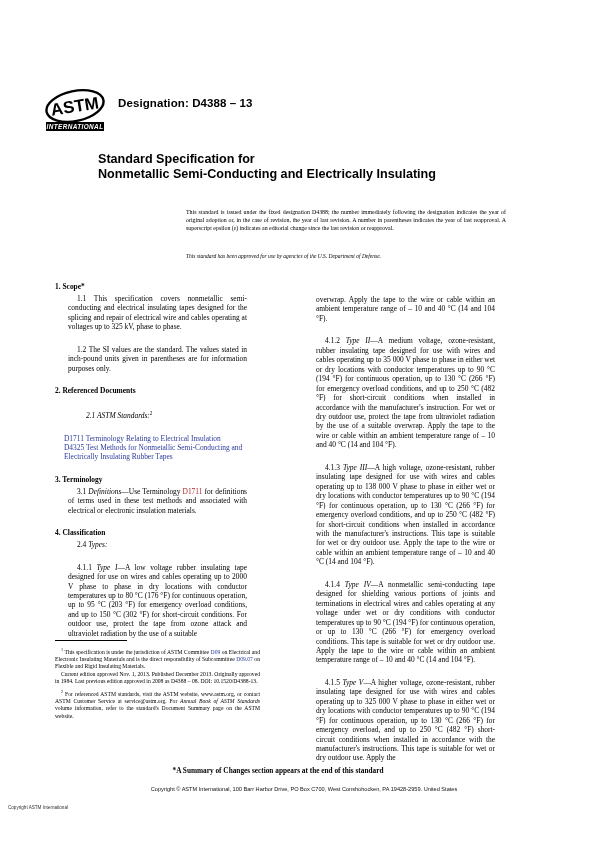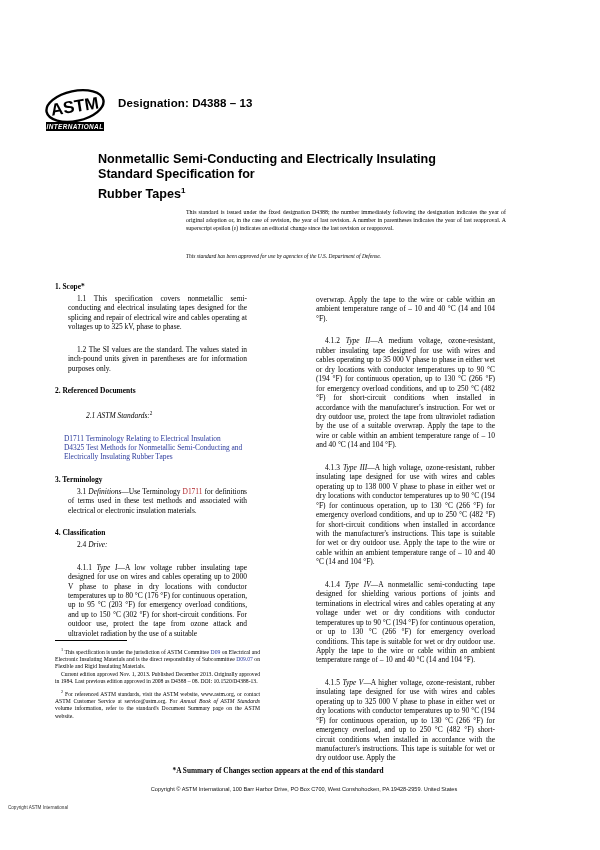--- a/index.html
+++ b/index.html
@@ -200,23 +200,22 @@
           <text x="31" y="24" font-family="Liberation Sans, sans-serif" font-size="17" font-weight="bold" text-anchor="middle" fill="#000" transform="rotate(-9 31 20)">ASTM</text>
           <rect x="2" y="34" width="58" height="9" fill="#000"></rect>
           <text x="31" y="41" font-family="Liberation Sans, sans-serif" font-size="6.4" font-weight="bold" font-style="italic" letter-spacing="0.4" text-anchor="middle" fill="#fff">INTERNATIONAL</text>
         </g>
       </svg>
     </div>
     <div class="designation">Designation: D4388 – 13</div>
   </div>
 
   <div class="title-block">
+    <div>Standard Specification for</div>
     <div>Nonmetallic Semi-Conducting and Electrically Insulating</div>
-    <div>Standard Specification for</div>
-    <div><span>Rubber Tapes</span><span class="sup">1</span></div>
   </div>
 
   <div class="preamble">This standard is issued under the fixed designation D4388; the number immediately following the designation indicates the year of original adoption or, in the case of revision, the year of last revision. A number in parentheses indicates the year of last reapproval. A superscript epsilon (ε) indicates an editorial change since the last revision or reapproval.</div>
   <div class="preamble-approved">This standard has been approved for use by agencies of the U.S. Department of Defense.</div>
 
   <div class="col col-left">
 
     <div class="sec-head">1. Scope*</div>
     <p class="para smallgap">1.1 This specification covers nonmetallic semi-conducting and electrical insulating tapes designed for the splicing and repair of electrical wire and cables operating at voltages up to 325 kV, phase to phase.</p>
     <p class="para">1.2 The SI values are the standard. The values stated in inch-pound units given in parentheses are for information purposes only.</p>
@@ -225,21 +224,21 @@
     <p class="para ref-line"><span class="it">2.1 ASTM Standards:</span><span class="sup">2</span></p>
 
     <p class="ref-line"><span class="link-blue">D1711</span> <span class="link-blue">Terminology Relating to Electrical Insulation</span></p>
 
     <p class="ref-line"><span class="link-blue">D4325</span> <span class="link-blue">Test Methods for Nonmetallic Semi-Conducting and Electrically Insulating Rubber Tapes</span></p>
 
     <div class="sec-head spaced">3. Terminology</div>
     <p class="para smallgap"><span>3.1 </span><span class="it">Definitions</span><span>—Use Terminology </span><span class="link-red">D1711</span><span> for definitions of terms used in these test methods and associated with electrical or electronic insulation materials.</span></p>
 
     <div class="sec-head spaced">4. Classification</div>
-    <p class="para smallgap"><span>2.4 </span><span class="it">Drive:</span></p>
+    <p class="para smallgap"><span>2.4 </span><span class="it">Types:</span></p>
     <p class="para"><span>4.1.1 </span><span class="it">Type I</span><span>—A low voltage rubber insulating tape designed for use on wires and cables operating up to 2000 V phase to phase in dry locations with conductor temperatures up to 80 °C (176 °F) for continuous operation, up to 95 °C (203 °F) for emergency overload conditions, and up to 150 °C (302 °F) for short-circuit conditions. For outdoor use, protect the tape from ozone attack and ultraviolet radiation by the use of a suitable</span></p>
   </div>
 
   <div class="col col-right">
     <p class="para noindent">overwrap. Apply the tape to the wire or cable within an ambient temperature range of – 10 and 40 °C (14 and 104 °F).</p>
     <p class="para"><span>4.1.2 </span><span class="it">Type II</span><span>—A medium voltage, ozone-resistant, rubber insulating tape designed for use with wires and cables operating up to 35 000 V phase to phase in either wet or dry locations with conductor temperatures up to 90 °C (194 °F) for continuous operation, up to 130 °C (266 °F) for emergency overload conditions, and up to 250 °C (482 °F) for short-circuit conditions when installed in accordance with the manufacturer's instruction. For wet or dry outdoor use, protect the tape from ultraviolet radiation by the use of a suitable overwrap. Apply the tape to the wire or cable within an ambient temperature range of – 10 and 40 °C (14 and 104 °F).</span></p>
     <p class="para"><span>4.1.3 </span><span class="it">Type III</span><span>—A high voltage, ozone-resistant, rubber insulating tape designed for use with wires and cables operating up to 138 000 V phase to phase in either wet or dry locations with conductor temperatures up to 90 °C (194 °F) for continuous operation, up to 130 °C (266 °F) for emergency overload conditions, and up to 250 °C (482 °F) for short-circuit conditions when installed in accordance with the manufacturer's instructions. This tape is suitable for wet or dry outdoor use. Apply the tape to the wire or cable within an ambient temperature range of – 10 and 40 °C (14 and 104 °F).</span></p>
     <p class="para"><span>4.1.4 </span><span class="it">Type IV</span><span>—A nonmetallic semi-conducting tape designed for shielding various portions of joints and terminations in electrical wires and cables operating at any voltage under wet or dry conditions with conductor temperatures up to 90 °C (194 °F) for continuous operation, or up to 130 °C (266 °F) for emergency overload conditions. This tape is suitable for wet or dry outdoor use. Apply the tape to the wire or cable within an ambient temperature range of – 10 and 40 °C (14 and 104 °F).</span></p>
     <p class="para"><span>4.1.5 </span><span class="it">Type V</span><span>—A higher voltage, ozone-resistant, rubber insulating tape designed for use with wires and cables operating up to 325 000 V phase to phase in either wet or dry locations with conductor temperatures up to 90 °C (194 °F) for continuous operation, up to 130 °C (266 °F) for emergency overload, and up to 250 °C (482 °F) short-circuit conditions when installed in accordance with the manufacturer's instructions. This tape is suitable for wet or dry outdoor use. Apply the</span></p>
   </div>

